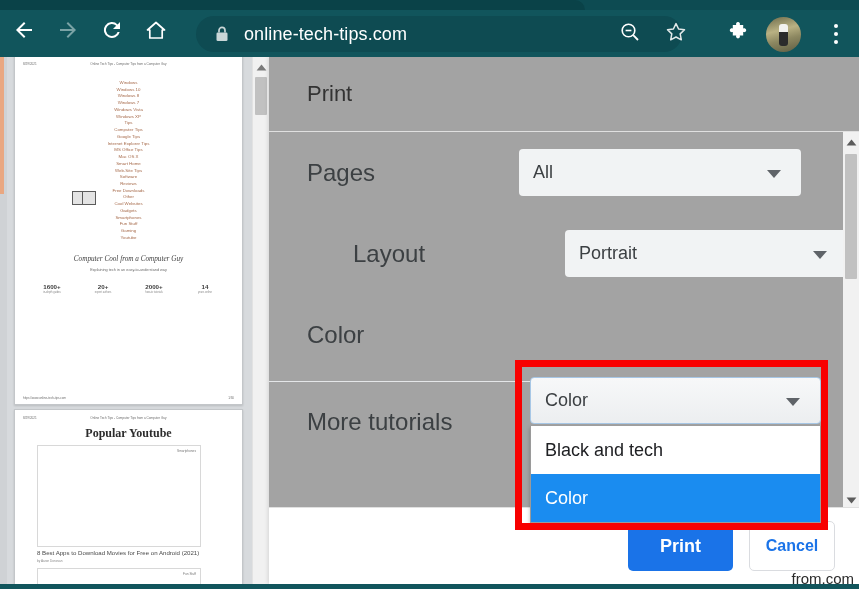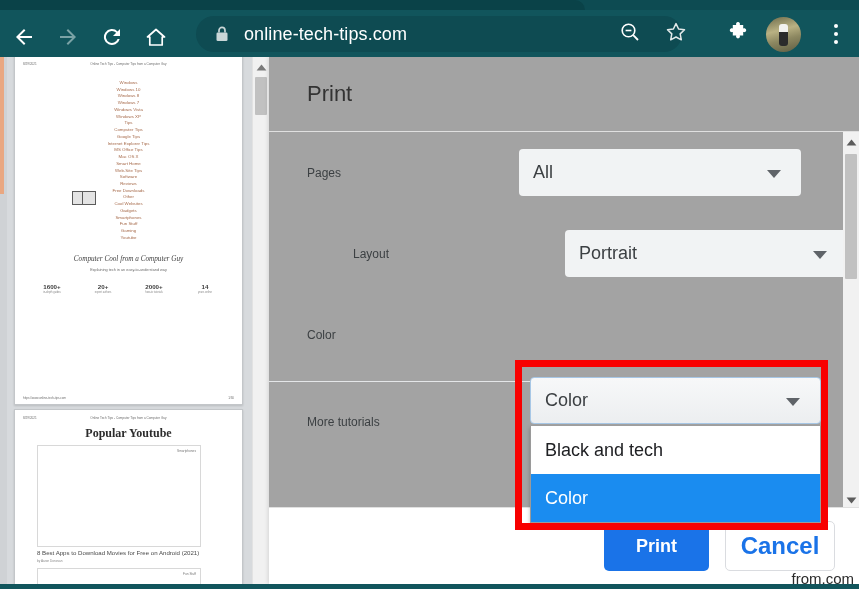--- a/index.html
+++ b/index.html
@@ -38,21 +38,21 @@
     background: #0a4248;
     border-top-right-radius: 10px;
   }
   #toolbar {
     position: absolute;
     left: 0; top: 10px;
     width: 859px;
     height: 47px;
     background: #11555c;
     display: flex;
-    align-items: flex-end;
+    align-items: flex-start;
   }
   .nav-btn {
     width: 40px;
     height: 40px;
     margin-left: 4px;
     display: flex;
     align-items: center;
     justify-content: center;
     border-radius: 50%;
     flex: 0 0 auto;
@@ -350,21 +350,21 @@
     align-items: center;
   }
   #row-pages   { top: 0; }
   #row-layout  { top: 81px; margin-left: 46px; }
   #row-color   { top: 162px; }
   #row-more    { top: 249px; }
   .setting-label {
     width: 250px;
     padding-left: 38px;
     box-sizing: border-box;
-    font-size: 12px;
+    font-size: 24px;
     color: #3c4043;
   }
   .setting-control {
     flex: 1;
     padding-right: 20px;
   }
   .select-box {
     position: relative;
     height: 47px;
     background: #f1f3f4;
@@ -487,27 +487,27 @@
     width: 105px; height: 50px;
     background: #1a73e8;
     color: #ffffff;
     border-radius: 5px;
     display: flex; align-items: center; justify-content: center;
     font-size: 18px;
     font-weight: bold;
     margin-right: 16px;
   }
   #cancel-button {
-    width: 110px; height: 50px;
+    width: 86px; height: 50px;
     background: #ffffff;
     color: #1a73e8;
     border: 1px solid #dadce0;
     border-radius: 5px;
     display: flex; align-items: center; justify-content: center;
-    font-size: 24px;
+    font-size: 16px;
     font-weight: bold;
     box-sizing: border-box;
   }
   #watermark {
     position: absolute;
     right: 5px; bottom: 2px;
     font-size: 15px;
     color: #2b2b2b;
     z-index: 60;
     font-family: "Liberation Sans", sans-serif;

